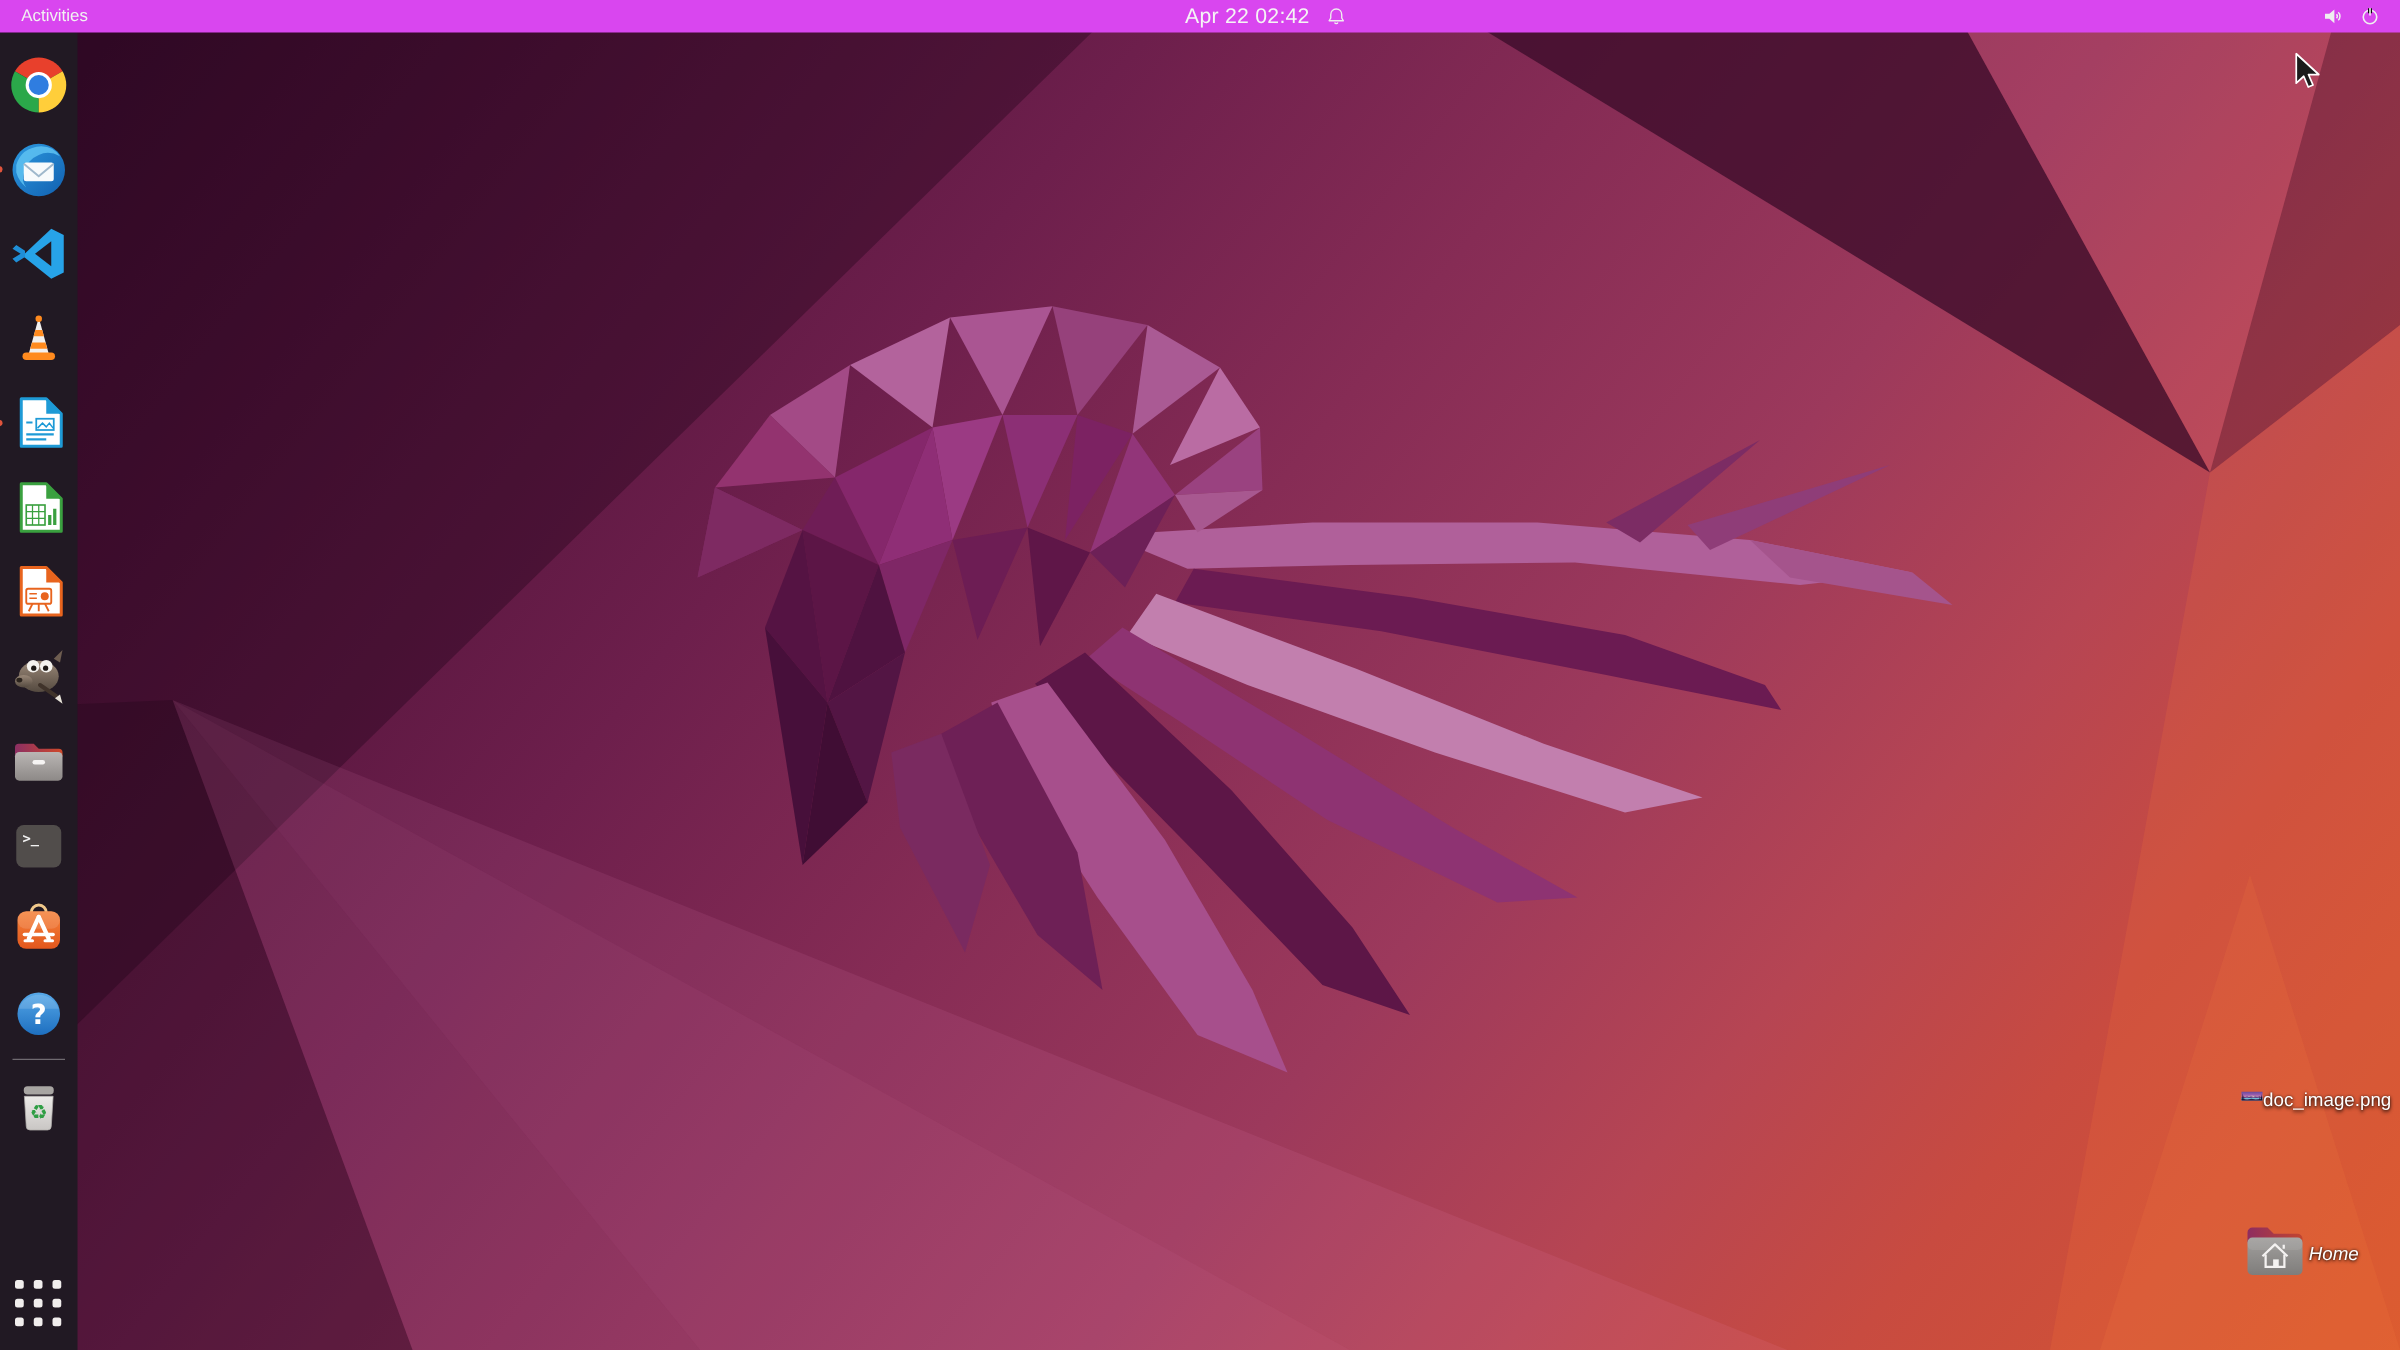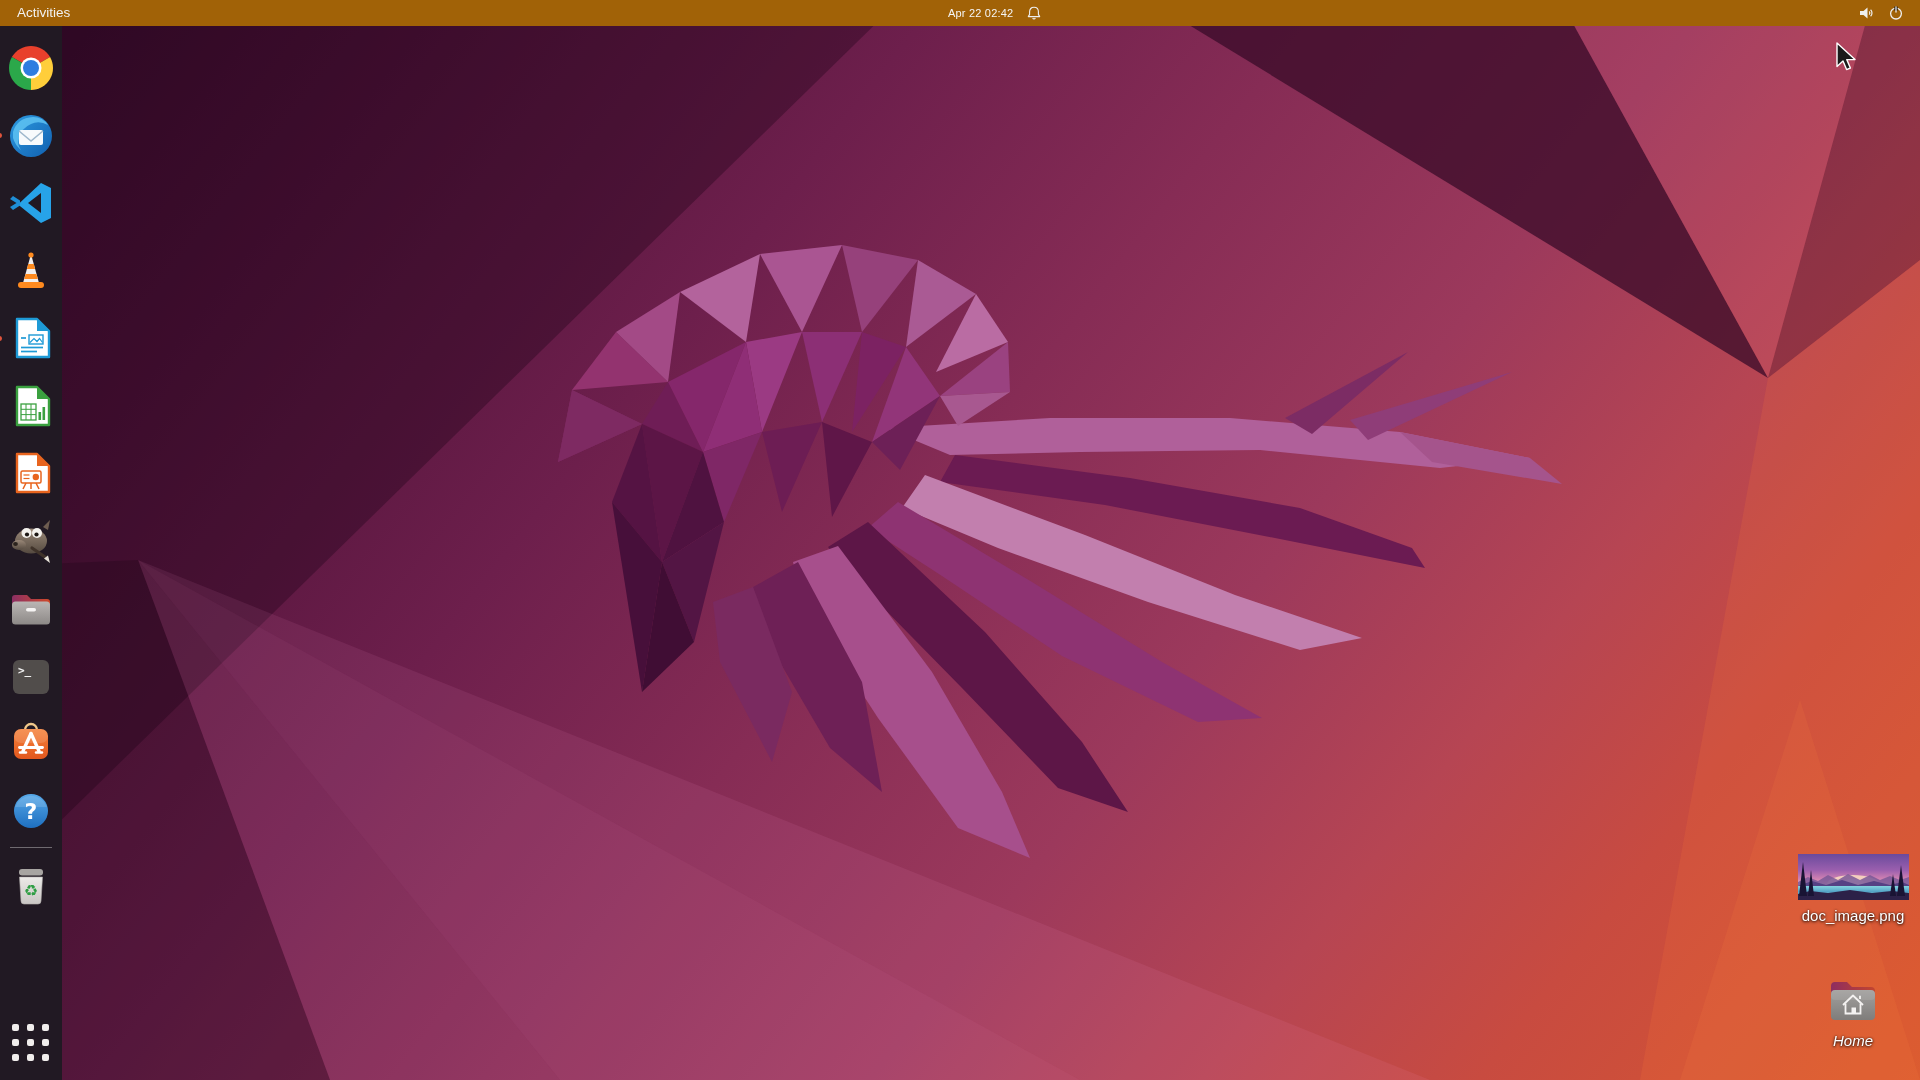--- a/index.html
+++ b/index.html
@@ -6,47 +6,47 @@
   #screen{position:relative;width:1920px;height:1080px;overflow:hidden;
     font-family:"Liberation Sans","DejaVu Sans",sans-serif;}
 
   
   .wallpaper{position:absolute;inset:0;
     background:linear-gradient(128deg,#330a28 0%,#4e1238 16%,#6d1f4c 34%,
       #862c55 48%,#9c395c 62%,#b64553 74%,#c84b40 84%,#d6562f 100%);}
   .wallpaper svg{position:absolute;inset:0;display:block;}
 
   
-  .topbar{position:absolute;left:0;top:0;width:1920px;height:26px;background:#a16207;
+  .topbar{position:absolute;left:0;top:0;width:1920px;height:26px;background:#d946ef;
     color:#f2f2f2;z-index:30;}
   .activities{position:absolute;left:17px;top:0;height:26px;line-height:26px;
     font-size:13.5px;color:#f2f2f2;}
   .clockgrp{position:absolute;left:948px;top:0;height:26px;display:flex;
     align-items:center;gap:13px;}
-  .clock{font-size:11px;color:#f5f5f5;letter-spacing:.2px;}
+  .clock{font-size:17px;color:#f5f5f5;letter-spacing:.2px;}
   .sysicons{position:absolute;right:16px;top:0;height:26px;display:flex;
     align-items:center;gap:14px;}
 
   
   .dock{position:absolute;left:0;top:26px;width:62px;height:1054px;
     background:#211923;z-index:20;display:flex;flex-direction:column;
     align-items:center;padding-top:18px;box-sizing:border-box;gap:19.5px;}
   .dock-item{position:relative;width:48px;height:48px;flex:0 0 auto;}
   .dock-item svg{display:block;}
   .run-dot{display:none;position:absolute;left:-10px;top:50%;margin-top:-2.5px;
     width:5px;height:5px;border-radius:50%;background:#e0543c;}
   .dock-item.running .run-dot{display:block;}
   .dock-sep{width:42px;height:1px;background:#6f6a70;margin:-7px 0;flex:0 0 auto;}
   .show-apps{position:absolute;left:12px;bottom:18px;width:38px;height:38px;
     display:grid;grid-template-columns:repeat(3,7px);grid-template-rows:repeat(3,7px);
     gap:8px;cursor:pointer;}
   .show-apps span{width:7px;height:7px;border-radius:2px;background:#f1eeed;}
 
   
-  .desk-icon{position:absolute;width:120px;display:flex;flex-direction:column;
+  .desk-icon{position:absolute;width:120px;display:flex;flex-direction:row;
     align-items:center;z-index:10;}
   .desk-icon .label{margin-top:7px;font-size:15px;color:#fff;
     text-shadow:0 1px 3px rgba(0,0,0,.85),0 0 2px rgba(0,0,0,.6);}
   #icon-docimage{left:1793px;top:854px;}
   #icon-home{left:1793px;top:974px;font-style:italic;}
 
   .cursor{position:absolute;left:1836px;top:42px;z-index:50;}
 </style>
 </head>
 <body>

